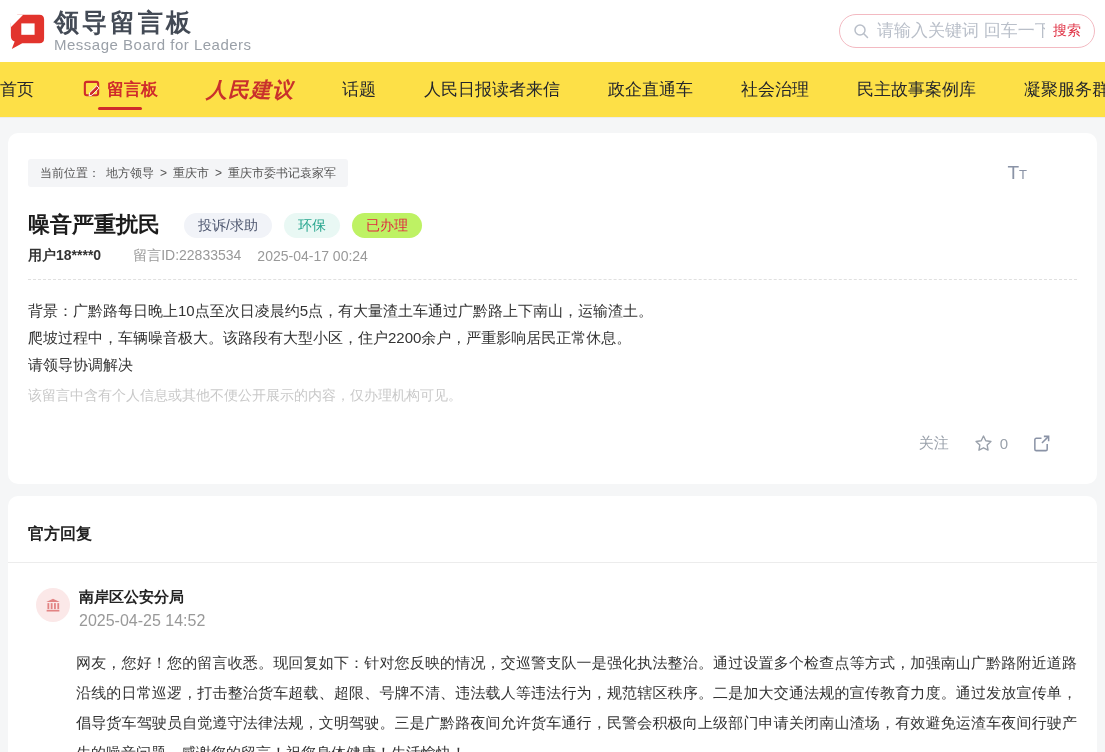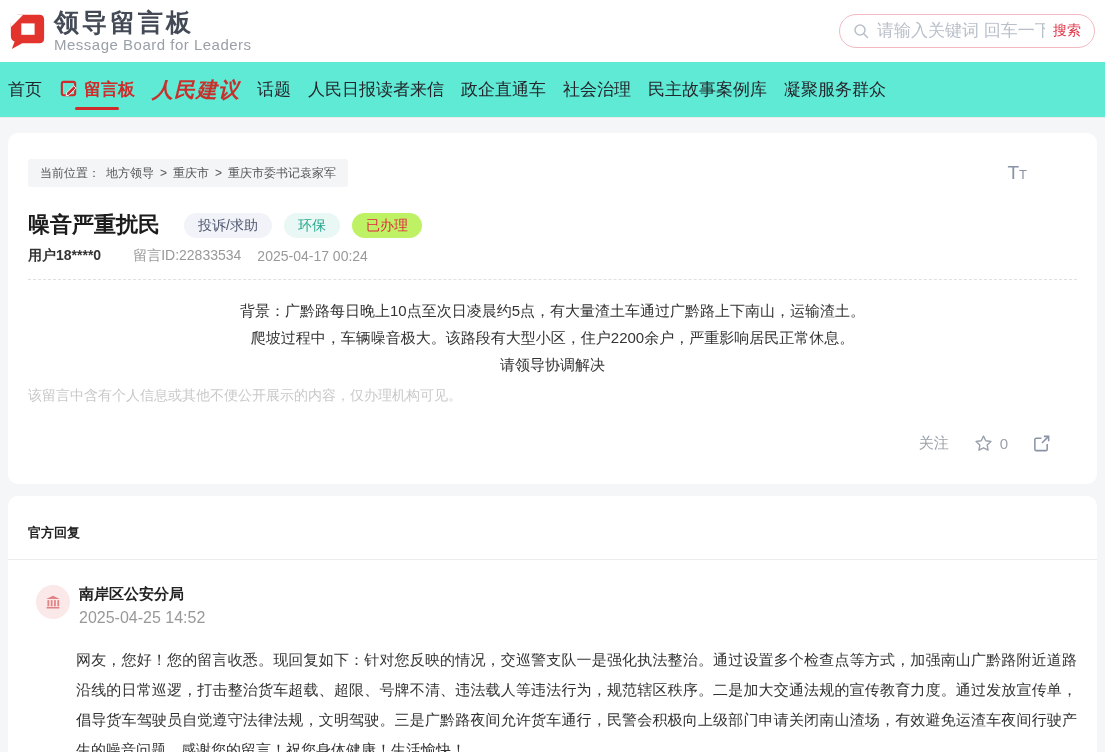--- a/index.html
+++ b/index.html
@@ -29,22 +29,22 @@
     flex: 1; border: none; outline: none; font-size: 17px; color: #333; min-width: 0;
     font-family: "Liberation Sans", sans-serif;
   }
   .search input::placeholder { color: #b9bfc9; }
   .search-btn {
     border: none; background: none; color: #e03346; font-size: 14px; cursor: pointer;
     font-family: "Liberation Sans", sans-serif; white-space: nowrap;
   }
   
   .nav {
-    height: 56px; background: #5eead4; border-bottom: 1px solid #ececec;
-    display: flex; align-items: center; gap: 17px; padding-left: 8px;
+    height: 56px; background: #fde047; border-bottom: 1px solid #ececec;
+    display: flex; align-items: center; gap: 48px; padding-left: 0;
     font-size: 17px; color: #24262c;
   }
   .nav-item { position: relative; height: 100%; display: flex; align-items: center; gap: 6px; cursor: pointer; white-space: nowrap; }
   .nav-item.active { color: #cf2b2b; font-weight: bold; }
   .nav-item.active .underline {
     position: absolute; bottom: 7px; left: 50%; transform: translateX(-50%);
     width: 44px; height: 3px; background: #cf2b2b; border-radius: 2px;
   }
   .nav-item.calligraphy {
     font-family: "DejaVu Serif", serif; font-style: italic; font-weight: bold;
@@ -67,32 +67,32 @@
   .msg-title { font-size: 22px; font-weight: bold; color: #1c1c1c; margin-right: 12px; }
   .tag { height: 25px; line-height: 25px; padding: 0 14px; border-radius: 13px; font-size: 14px; white-space: nowrap; }
   .tag-type { color: #4f5870; background: #f1f3f8; }
   .tag-field { color: #27a58e; background: #e9f8f4; }
   .tag-status { color: #e02840; background: #bef264; }
   .meta-row { display: flex; align-items: center; margin-top: 7px; font-size: 14px; color: #999; }
   .meta-user { color: #333; font-weight: bold; margin-right: 32px; }
   .meta-id { margin-right: 16px; }
   .dashed-divider { border: none; border-top: 1px dashed #e0e0e0; margin-top: 14px; }
   .content { margin-top: 17px; font-size: 15px; color: #333; }
-  .content p { line-height: 27px; text-align: center; }
+  .content p { line-height: 27px; }
   .privacy-note { margin-top: 9px; font-size: 14px; color: #c9c9c9; }
   .actions {
     display: flex; justify-content: flex-end; align-items: center; gap: 24px;
     margin-top: 28px; padding-right: 26px; color: #9aa1ab; font-size: 15px;
   }
   .follow-btn { cursor: pointer; }
   .star-wrap { display: flex; align-items: center; gap: 6px; cursor: pointer; }
   .share-btn { cursor: pointer; display: flex; }
   
   .card-reply { margin-top: 12px; padding-top: 28px; min-height: 282px; }
-  .reply-head { padding: 0 20px; font-size: 13px; font-weight: bold; color: #222; }
+  .reply-head { padding: 0 20px; font-size: 16px; font-weight: bold; color: #222; }
   .reply-divider { border: none; border-top: 1px solid #ececec; margin-top: 17px; }
   .reply-body { padding: 25px 20px 0 28px; }
   .agency-row { display: flex; gap: 9px; }
   .avatar {
     width: 34px; height: 34px; border-radius: 50%; background: #fbe8e8;
     display: flex; align-items: center; justify-content: center; flex: none;
   }
   .agency-name { font-size: 15px; font-weight: bold; color: #222; }
   .reply-date { font-size: 16px; color: #999; margin-top: 5px; }
   .reply-text {

